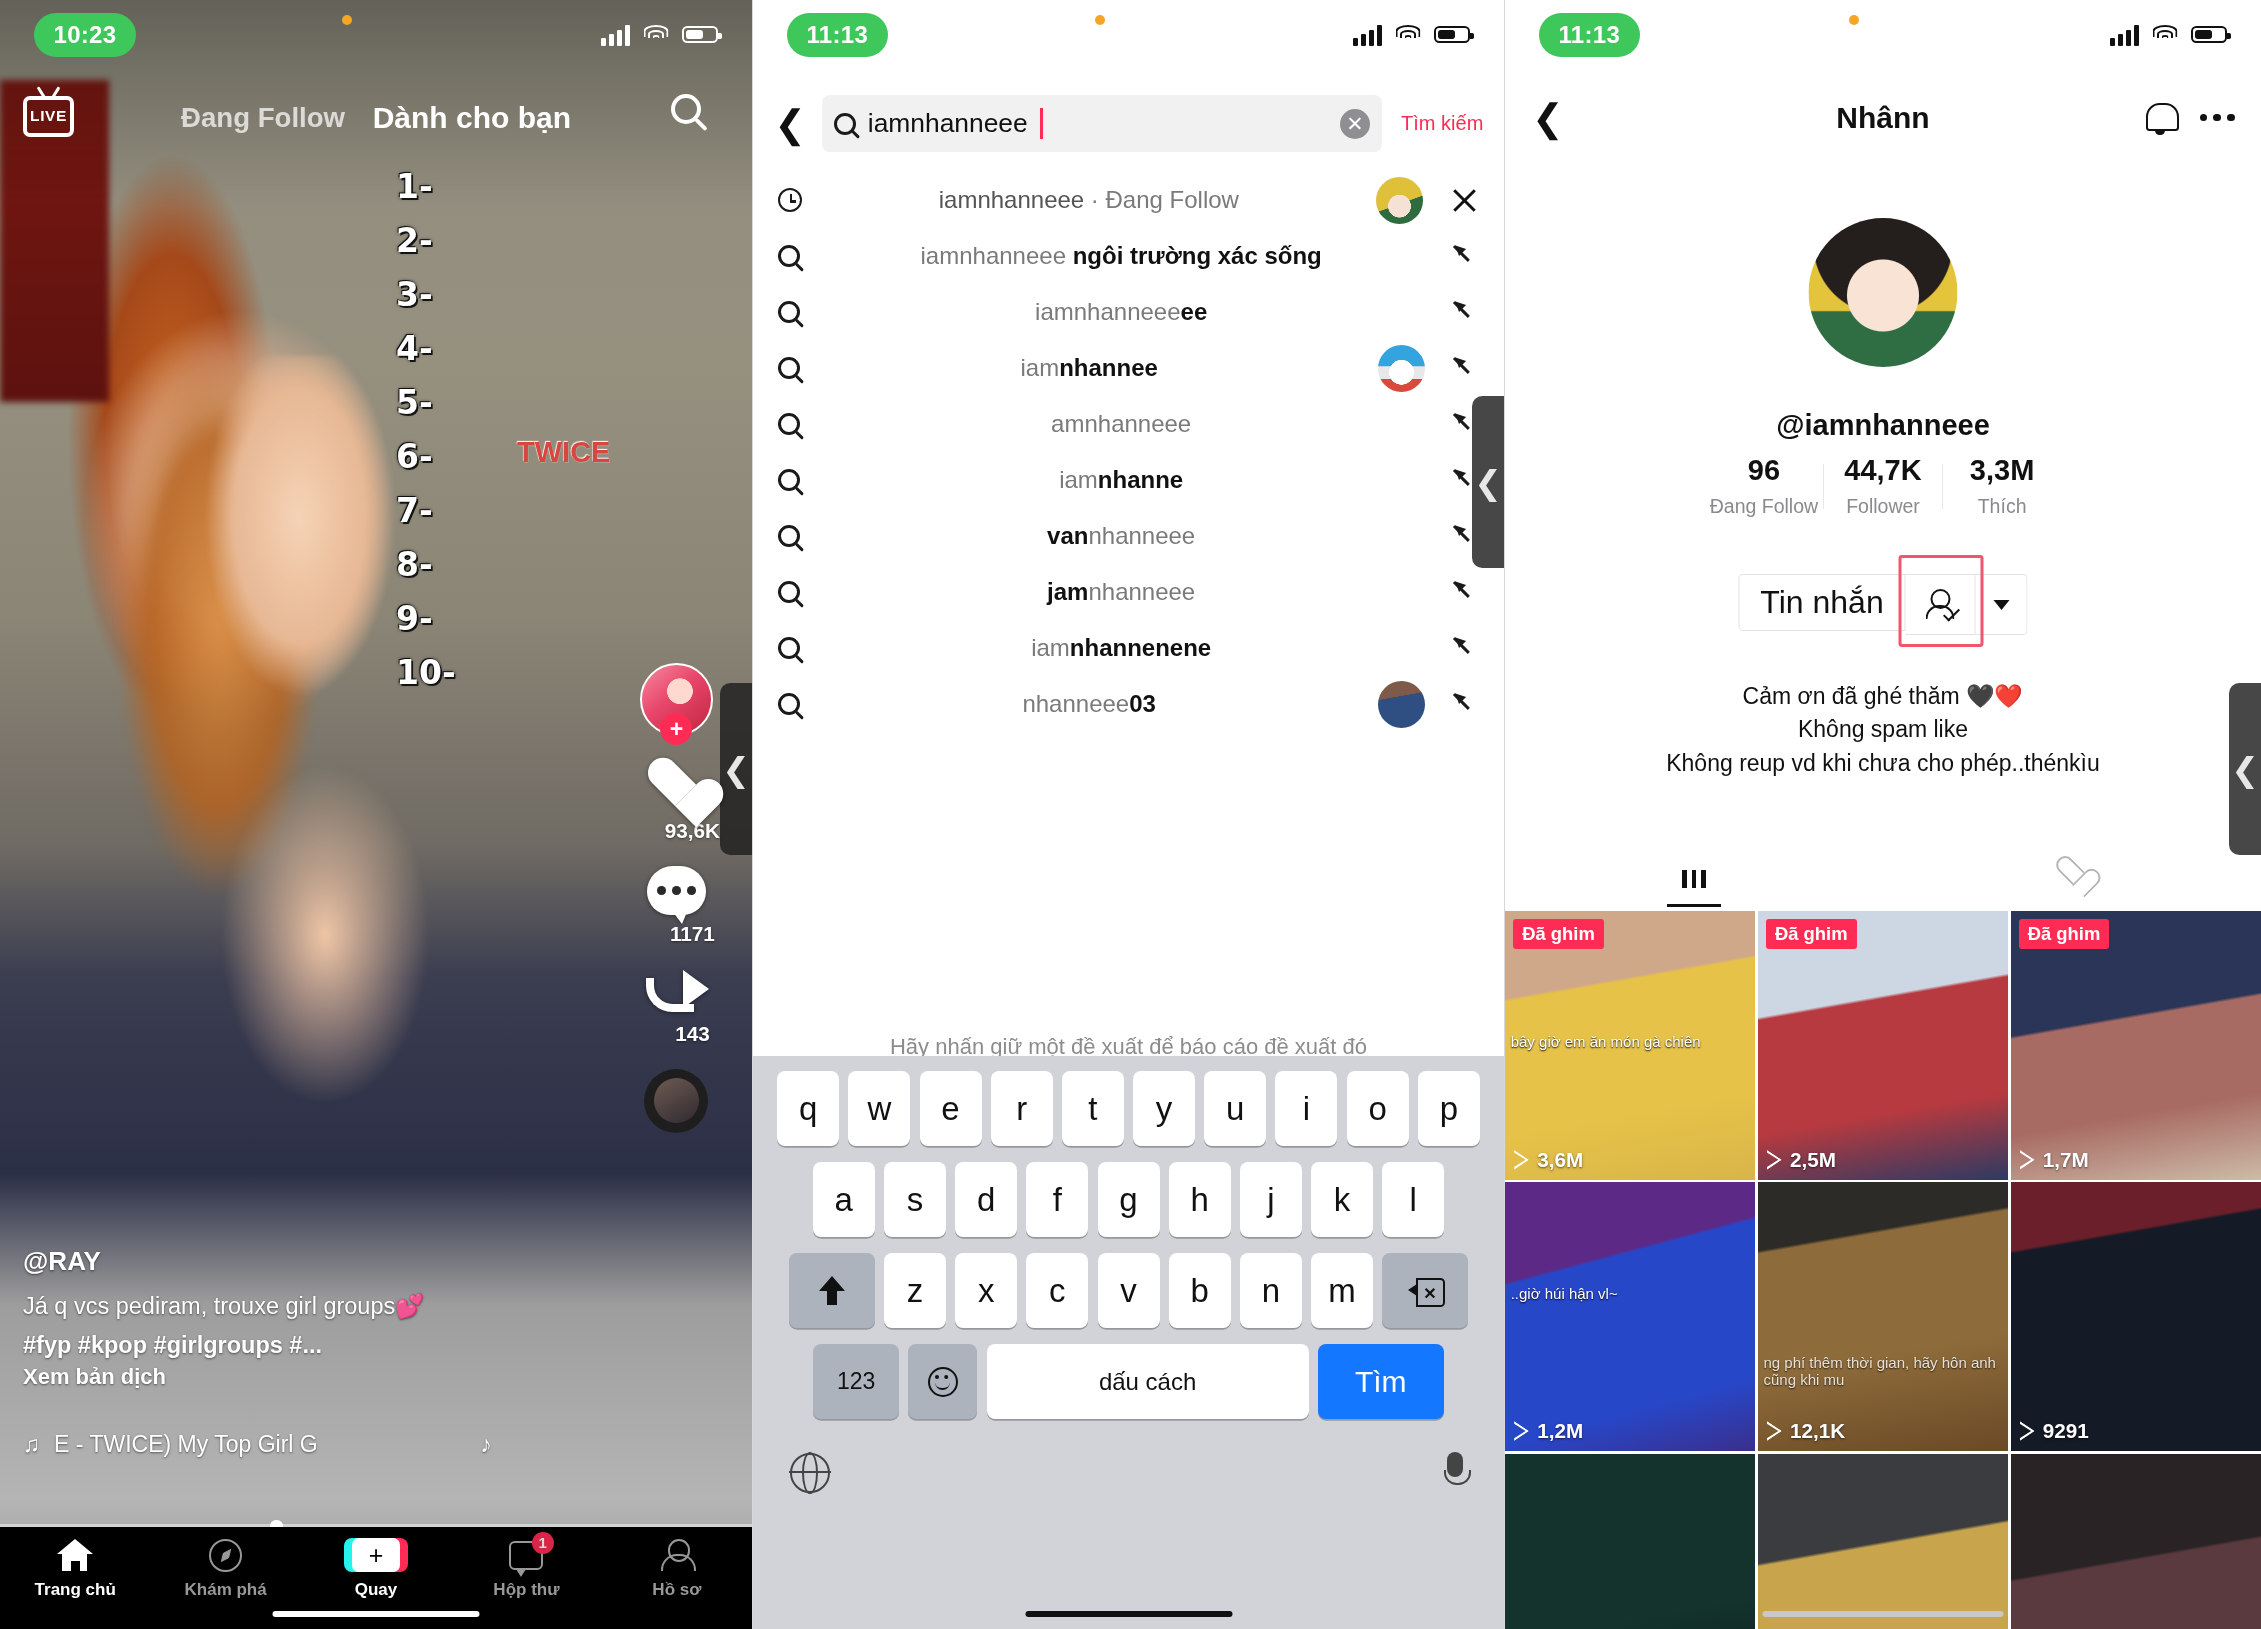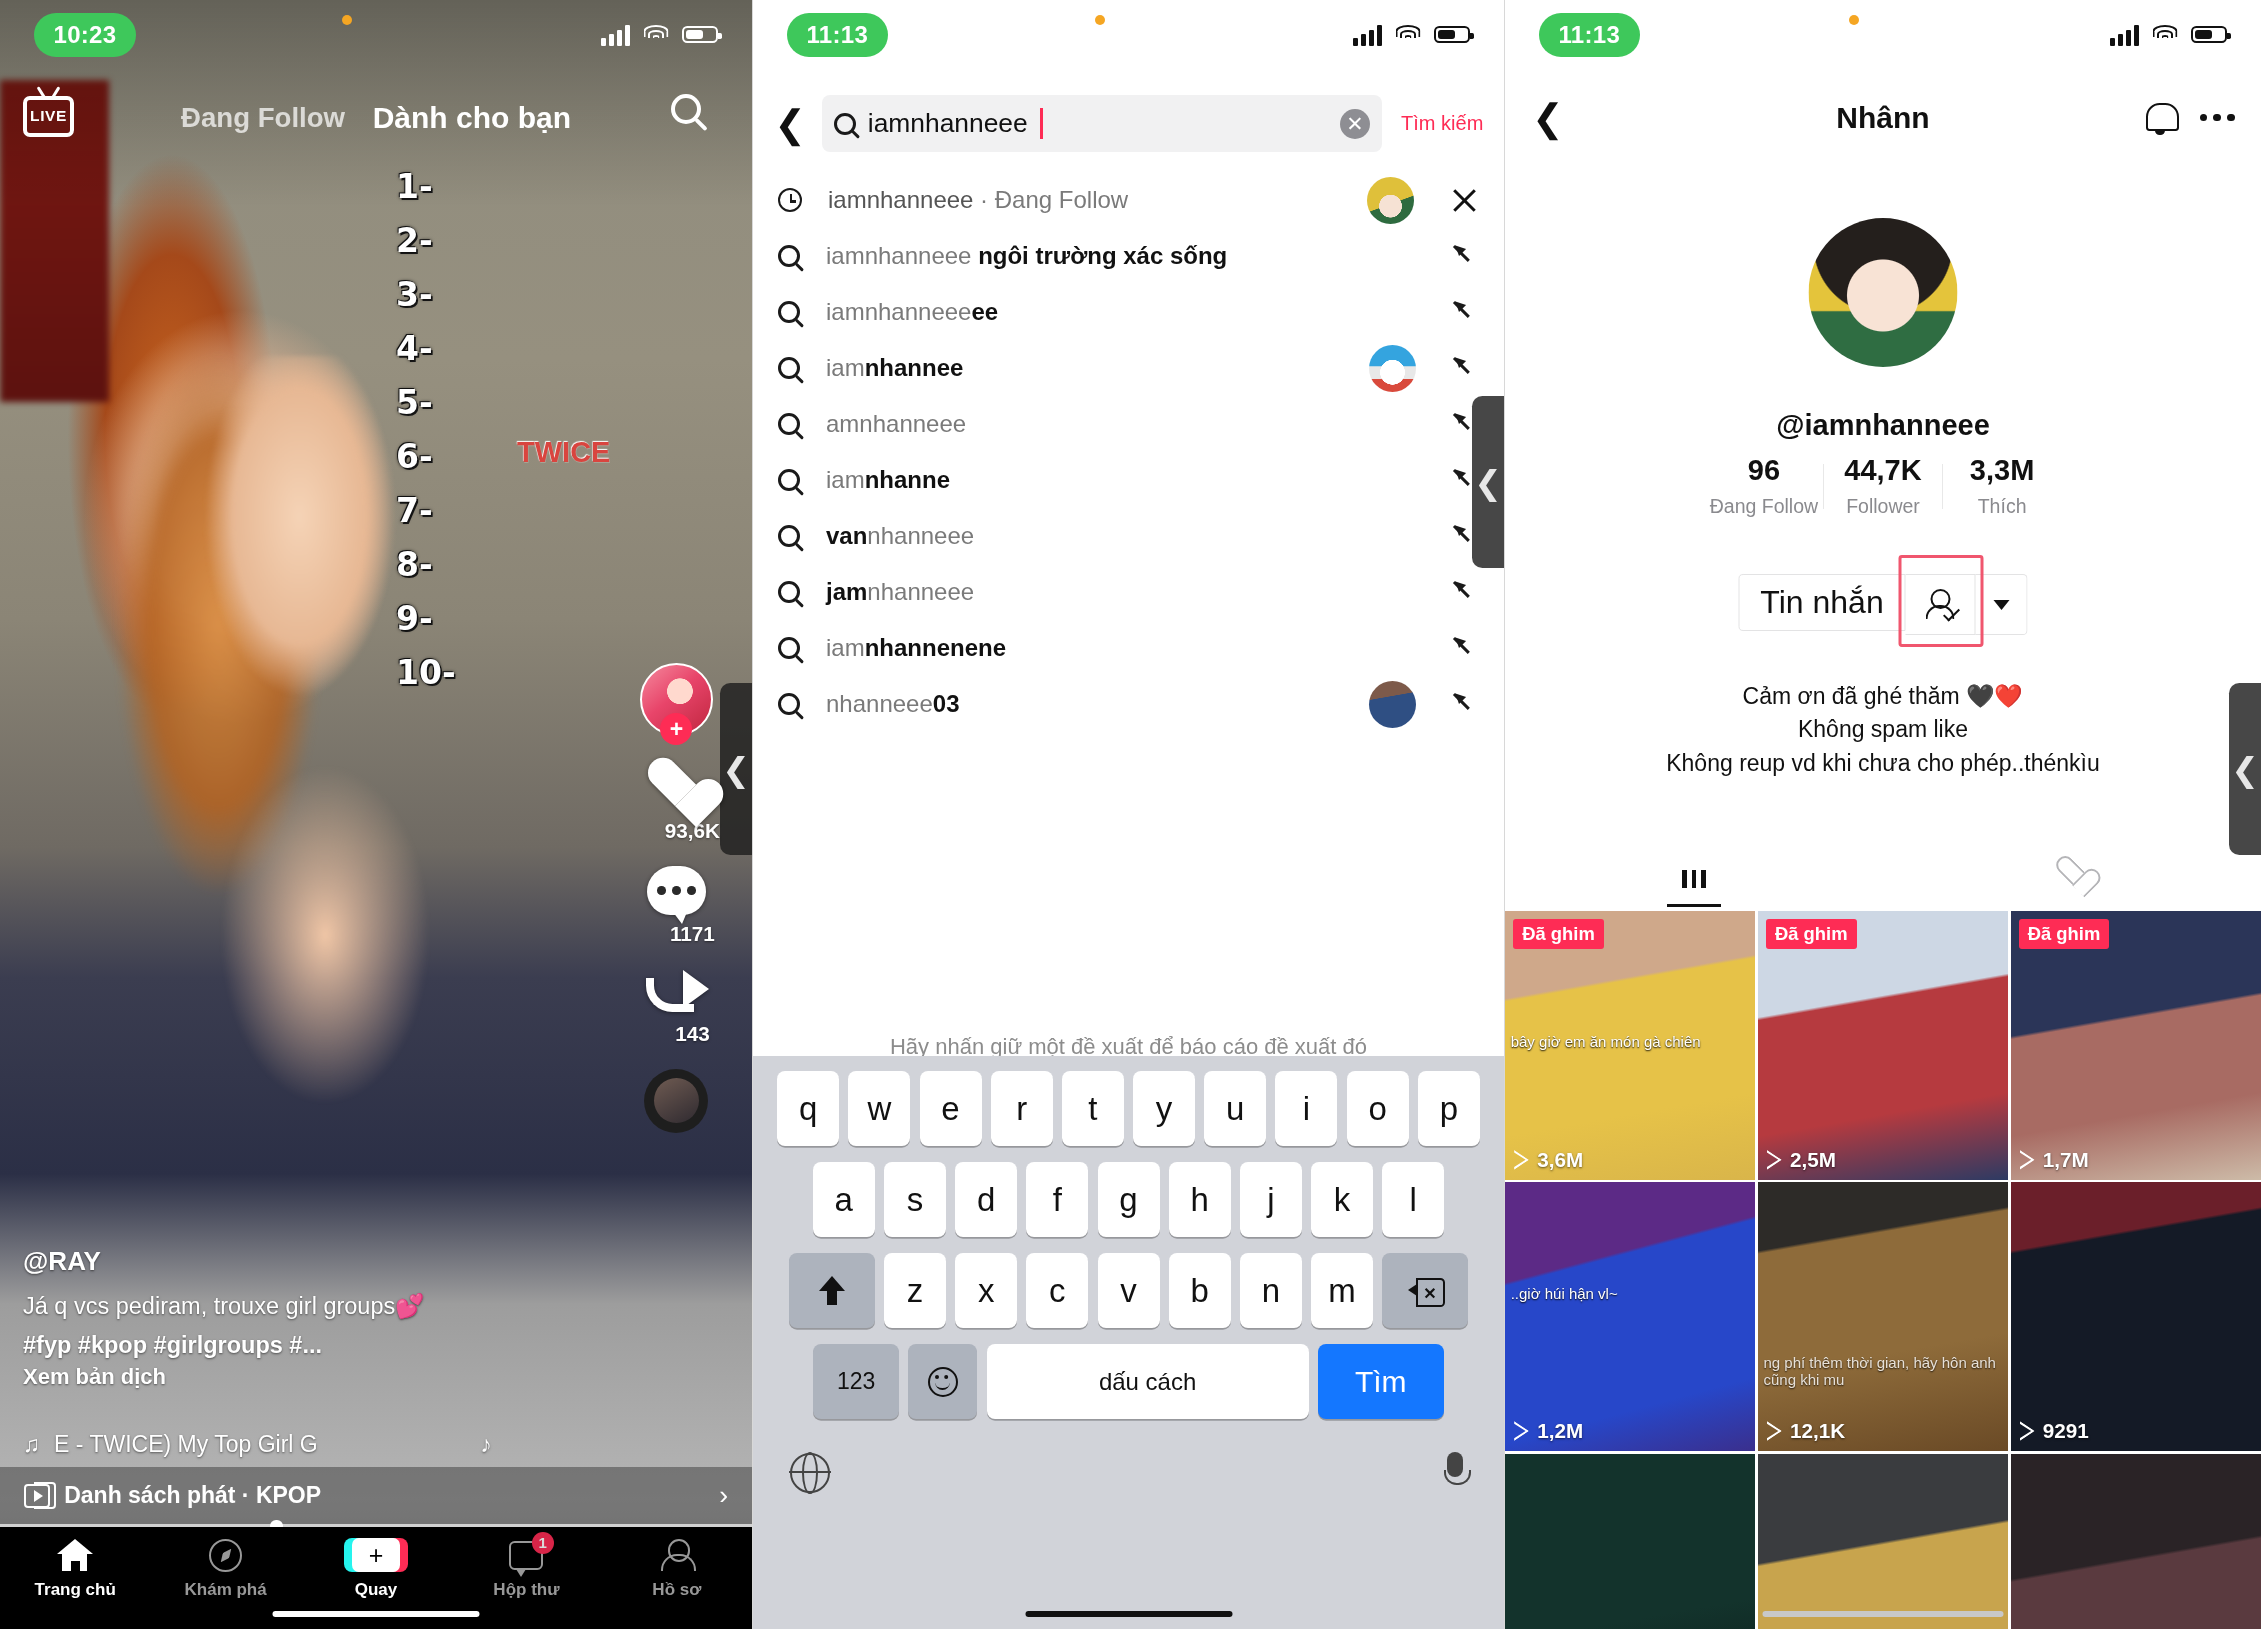--- a/index.html
+++ b/index.html
@@ -145,21 +145,21 @@
   .p2-searchbar{ position:absolute; top:86px; left:0; right:0; height:75px; display:flex; align-items:center; padding:0 20.7px; gap:15px;}
   .back-chev{ width:33px;height:45px; display:flex;align-items:center;justify-content:center; color:#111; font-size:38px; font-weight:300; line-height:1;}
   .sfield{ flex:1; height:57px; background:#f1f1f2; border-radius:8px; display:flex; align-items:center; padding:0 12.6px; gap:11.5px; position:relative;}
   .mag-dark{ width:22px;height:22px;border:3.4px solid #1a1a1a;border-radius:50%; position:relative; flex:0 0 auto;}
   .mag-dark::after{ content:"";position:absolute;width:3.4px;height:10.3px;background:#1a1a1a;border-radius:1.7px;right:-4.6px;bottom:-8px;transform:rotate(-45deg);}
   .sfield input, .sfield .val{ border:none; background:transparent; outline:none; font-size:26.4px; color:#111; font-family:"Liberation Sans", sans-serif;}
   .caret{ width:2.3px; height:31px; background:#fe2c55; margin-left:1.1px; }
   .clearbtn{ position:absolute; right:11.5px; width:30px;height:30px;border-radius:50%;background:#8e8e93; color:#fff; display:flex;align-items:center;justify-content:center;font-size:20.7px; font-weight:500;}
   .findbtn{ color:#fe2c55; font-size:20px; font-weight:500; padding-left:4.6px;}
   .sugg{ position:absolute; top:172px; left:0; right:0; }
-  .sugg-row{ height:56px; display:flex; align-items:center; padding:0 25px; gap:26px; }
+  .sugg-row{ height:56px; display:flex; align-items:center; padding:0 25px; gap:17px;text-align:center; }
   .clock-ic{ width:24px;height:24px;border:2.9px solid #1a1a1a;border-radius:50%;position:relative; flex:0 0 auto;}
   .clock-ic::before{ content:"";position:absolute;left:50%;top:4px;width:2.3px;height:8px;background:#1a1a1a;}
   .clock-ic::after{ content:"";position:absolute;left:50%;top:10.3px;width:6.3px;height:2.3px;background:#1a1a1a;}
   .sg-txt{ font-size:24px; color:#555; flex:1; white-space:nowrap; }
   .sg-txt b{ color:#111; font-weight:700; }
   .sg-txt .g{ color:#7a7a7a; font-weight:400;}
   .sg-av{ width:47px;height:47px;border-radius:50%; flex:0 0 auto; overflow:hidden;
      background:radial-gradient(circle at 50% 62%, #f6e2d4 0 30%, transparent 31%),
                 linear-gradient(160deg,#dfc03a 0 55%, #2e6b3f 56% 100%);}
   .sg-av.doraemon{ background:radial-gradient(circle at 50% 58%, #fff 0 34%, transparent 35%), linear-gradient(180deg,#34a4df 0 45%,#e8e8e8 46% 72%, #d94a3c 73% 100%); }
@@ -358,25 +358,20 @@
       <div class="tags">#fyp #kpop #girlgroups #...</div>
       <div class="tr">Xem bản dịch</div>
     </div>
 
     <div class="p1-music">
       <span>♫</span>
       <span>E - TWICE)   My Top Girl G</span>
       <span style="margin-left:149px;">♪</span>
     </div>
 
-    <div class="p1-playlist">
-      <div class="pl-ico"></div>
-      <div class="pl-txt">Danh sách phát · KPOP</div>
-      <div class="chev">›</div>
-    </div>
     <div class="p1-progress">
         <i></i>
       </div>
 
     <div class="p1-bottom">
       <div class="tabitem">
         <div class="ic">
             <div class="home-ic">
               <b></b>
             </div>

